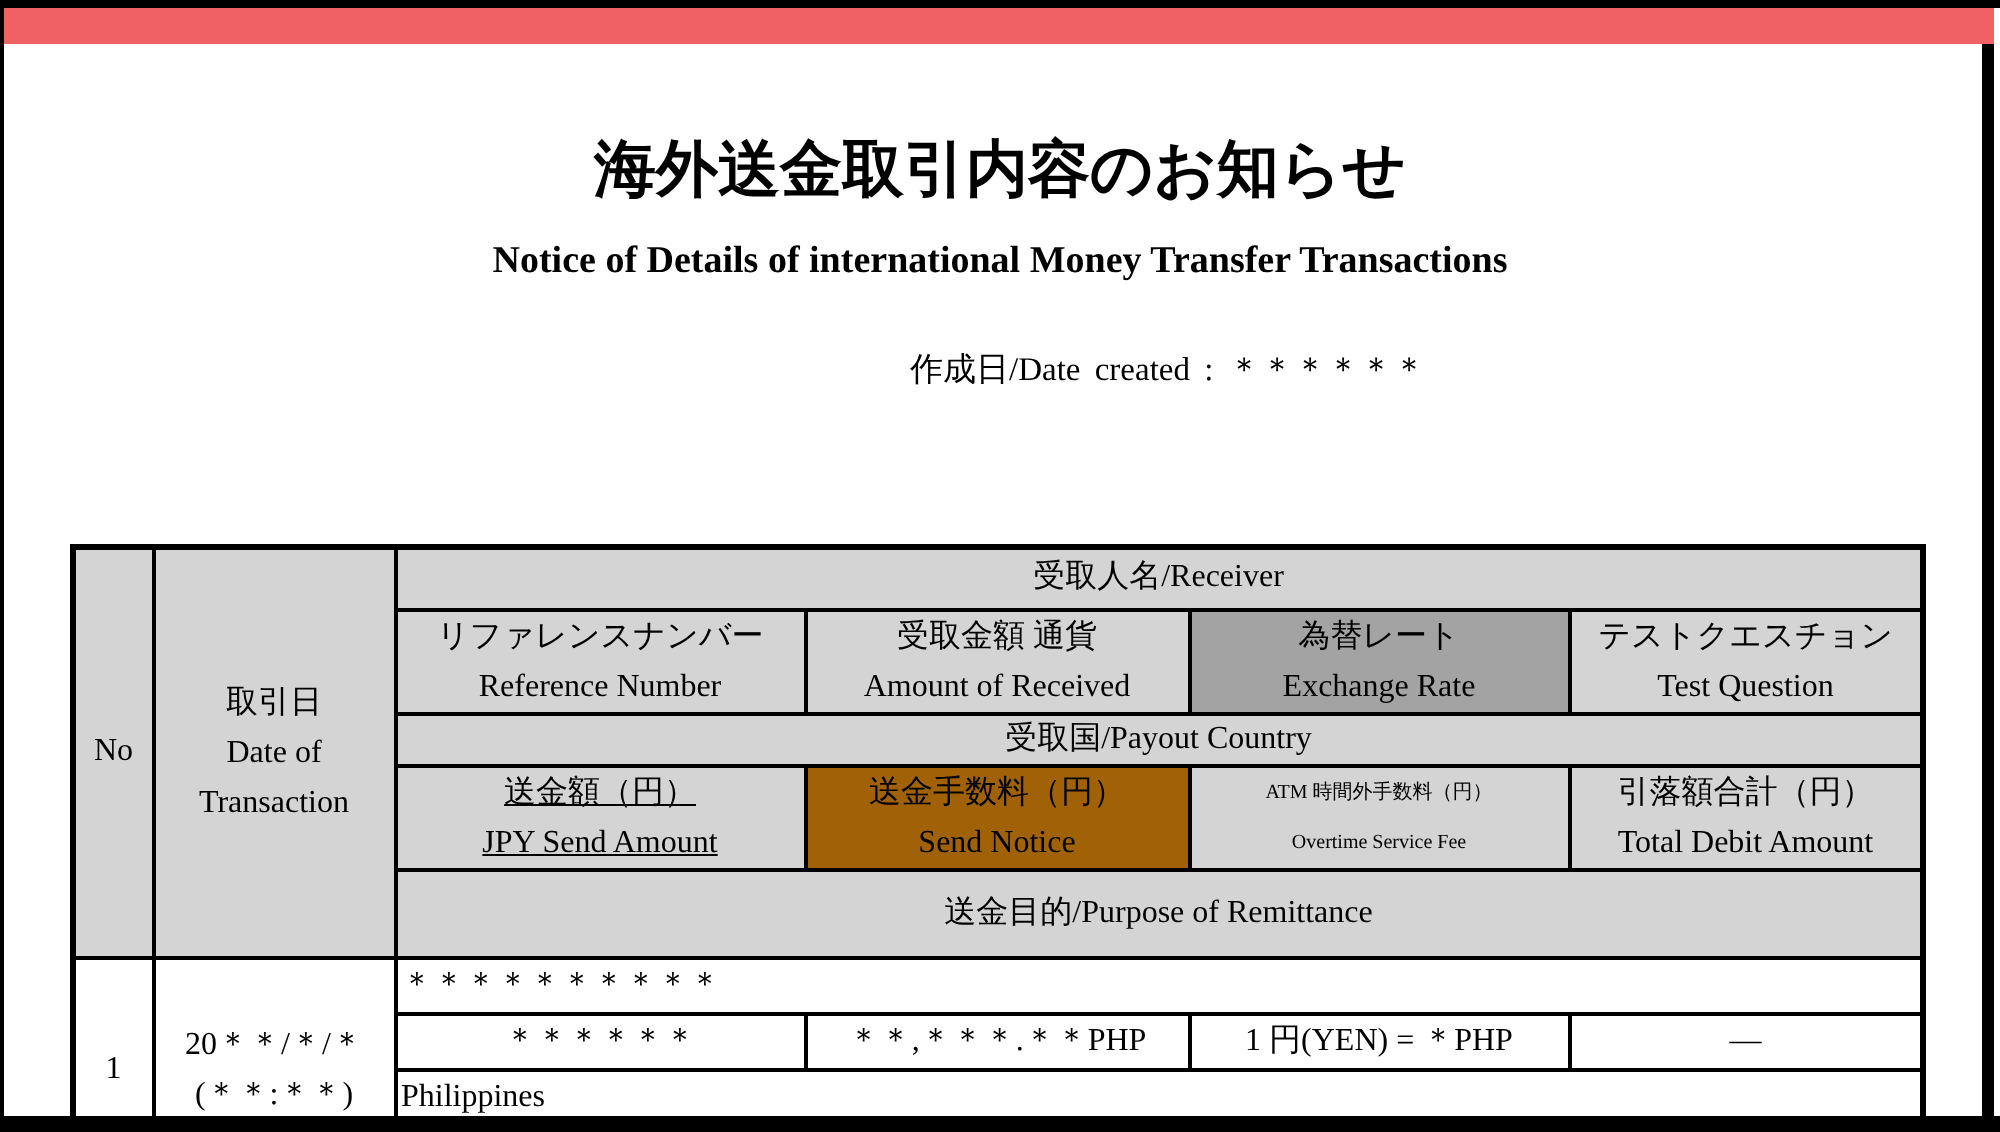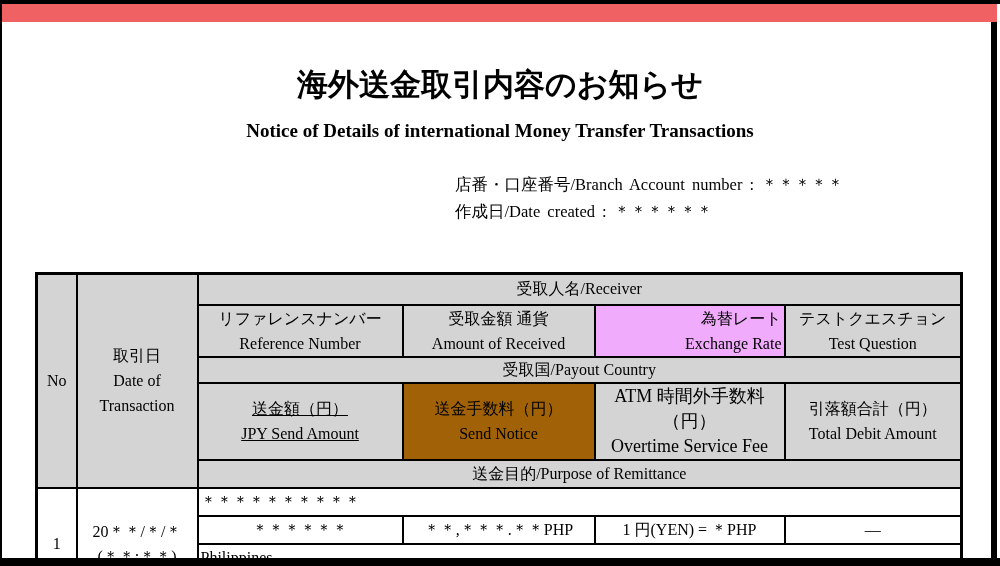--- a/index.html
+++ b/index.html
@@ -20,37 +20,36 @@
   .info{position:absolute;left:455px;top:171px;font-size:16.5px;line-height:27px;
         word-spacing:3px;white-space:nowrap;}
   
   table.doc{position:absolute;left:35px;top:272px;border-collapse:collapse;table-layout:fixed;
             font-size:16px;line-height:24px;text-align:center;}
   table.doc td{border:2px solid #000;padding:0 2px;overflow:hidden;}
   table.doc{border:3px solid #000;}
   td.hd{background:#d4d4d4;margin-top:48px;}
   td.left{text-align:left;padding-left:12px;}
   td.thick-top{border-top:4px solid #000;}
-  td.small{font-size:18px;line-height:23px;}
+  td.small{font-size:10px;line-height:23px;}
   .two-line div{line-height:25px;}
 </style>
 </head>
 <body>
 
 <div class="frame-top"></div>
 <div class="frame-left"></div>
 <div class="frame-right"></div>
 <div class="frame-bottom"></div>
 <div class="accent-bar" style="background: rgb(239, 97, 99);"></div>
 
 <div class="title-jp">海外送金取引内容のお知らせ</div>
 <div class="title-en">Notice of Details of international Money Transfer Transactions</div>
 
 <div class="info">
-  <div>店番・口座番号/Branch Account number : ＊＊＊＊＊</div>
   <div>作成日/Date created : ＊＊＊＊＊＊</div>
 </div>
 
 <table class="doc">
   <colgroup>
     <col style="width:40px">
       <col style="width:121px">
       <col style="width:205px">
     <col style="width:192px">
       <col style="width:190px">
@@ -68,21 +67,21 @@
     </tr>
     <tr style="height:51px">
       <td class="hd two-line" style="background: rgb(212, 212, 212);">
         <div>リファレンスナンバー</div>
         <div>Reference Number</div>
       </td>
       <td class="hd two-line" style="background: rgb(212, 212, 212); text-align: center;">
         <div>受取金額 通貨</div>
         <div>Amount of Received</div>
       </td>
-      <td class="hd two-line" style="background: #f0abfc; text-align: right;">
+      <td class="hd two-line" style="background: #a3a3a3;">
         <div>為替レート</div>
         <div>Exchange Rate</div>
       </td>
       <td class="hd two-line" style="background: rgb(212, 212, 212);">
         <div>テストクエスチョン</div>
         <div>Test Question</div>
       </td>
     </tr>
     <tr style="height:21px">
       <td colspan="4" class="hd" style="background: rgb(212, 212, 212);">受取国/Payout Country</td>
@@ -98,21 +97,21 @@
       </td>
       <td class="hd two-line small" style="background: rgb(212, 212, 212);">
         <div>ATM 時間外手数料（円）</div>
         <div>Overtime Service Fee</div>
       </td>
       <td class="hd two-line" style="background: rgb(212, 212, 212);">
         <div>引落額合計（円）</div>
         <div>Total Debit Amount</div>
       </td>
     </tr>
-    <tr style="height:28px">
+    <tr style="height:44px">
       <td colspan="4" class="hd" style="background: rgb(212, 212, 212);">送金目的/Purpose of Remittance</td>
     </tr>
 
     <tr style="height:28px">
       <td rowspan="4" class="thick-top">1</td>
       <td rowspan="4" class="thick-top two-line">
         <div>20＊＊/＊/＊</div>
         <div>(＊＊:＊＊)</div>
       </td>
       <td colspan="4" class="thick-top left">＊＊＊＊＊＊＊＊＊＊</td>

